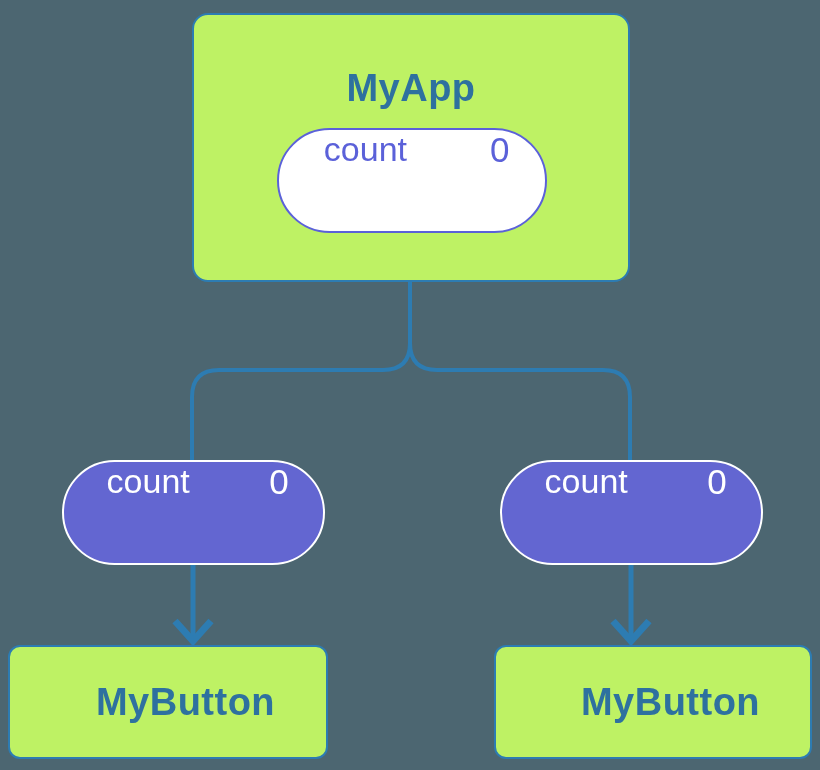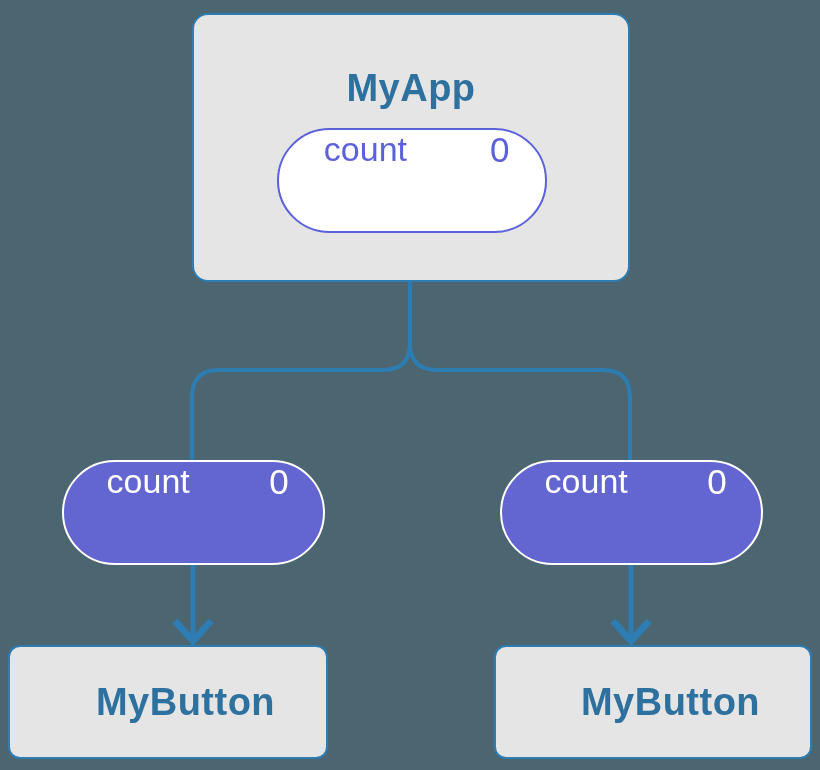--- a/index.html
+++ b/index.html
@@ -16,21 +16,21 @@
     overflow: hidden;
   }
   #connector-svg {
     position: absolute;
     left: 0; top: 0;
     width: 820px; height: 770px;
     pointer-events: none;
   }
   .component-box {
     position: absolute;
-    background: #e5e5e5;
+    background: #bef264;
     border: 2px solid #2D7CB2;
     box-sizing: border-box;
   }
   .root-box {
     left: 192px; top: 13px;
     width: 438px; height: 269px;
     border-radius: 16px;
   }
   .box-title {
     position: absolute;

